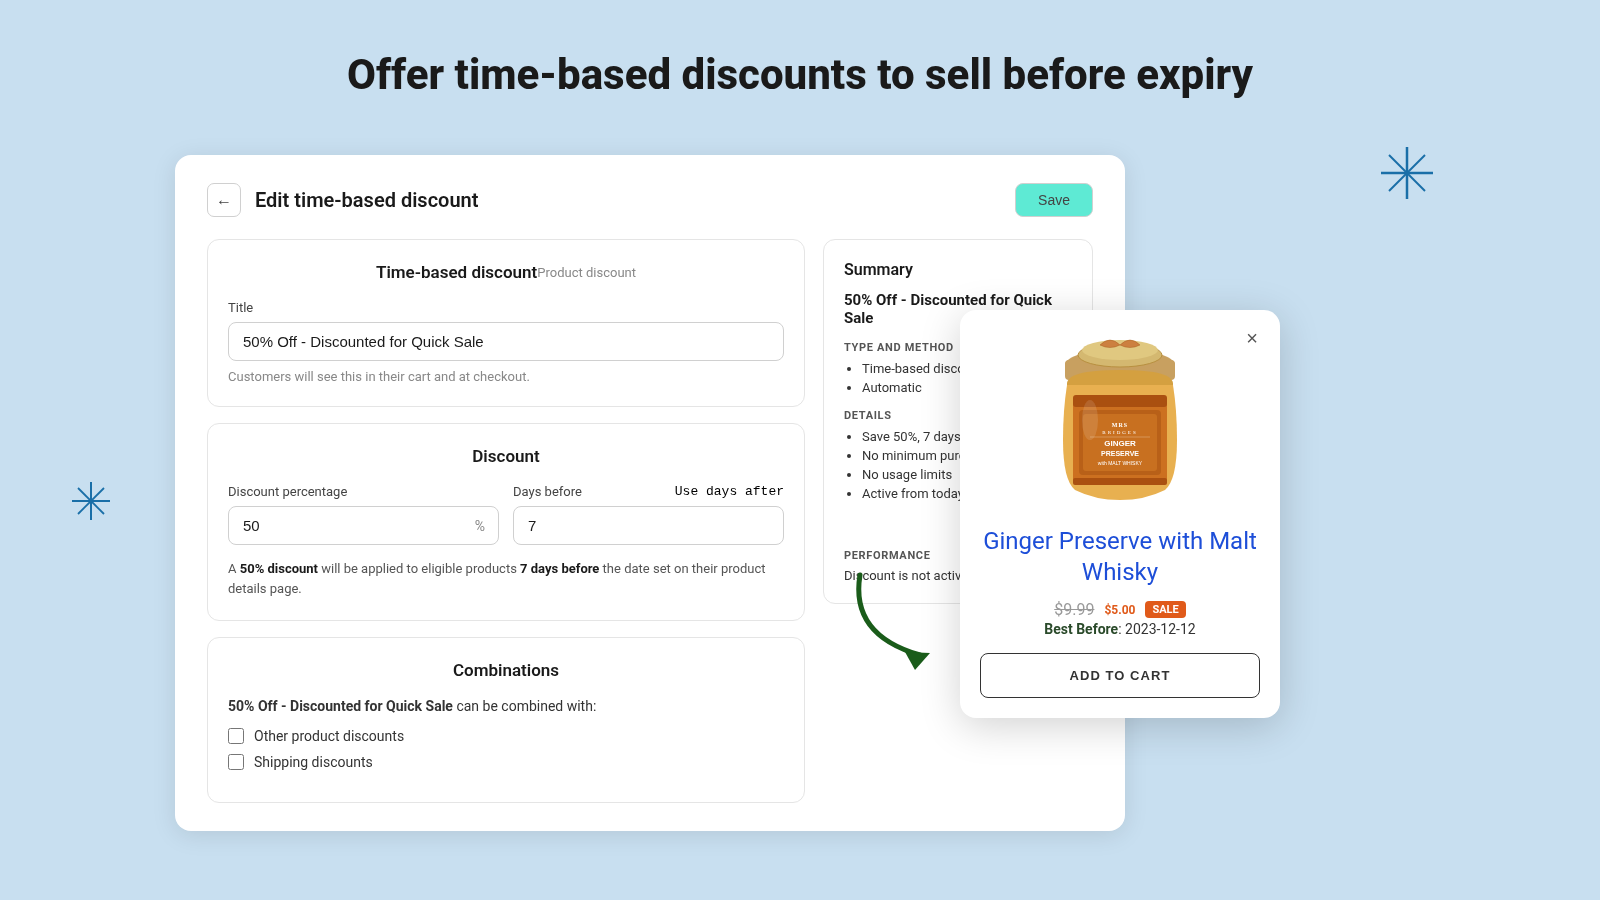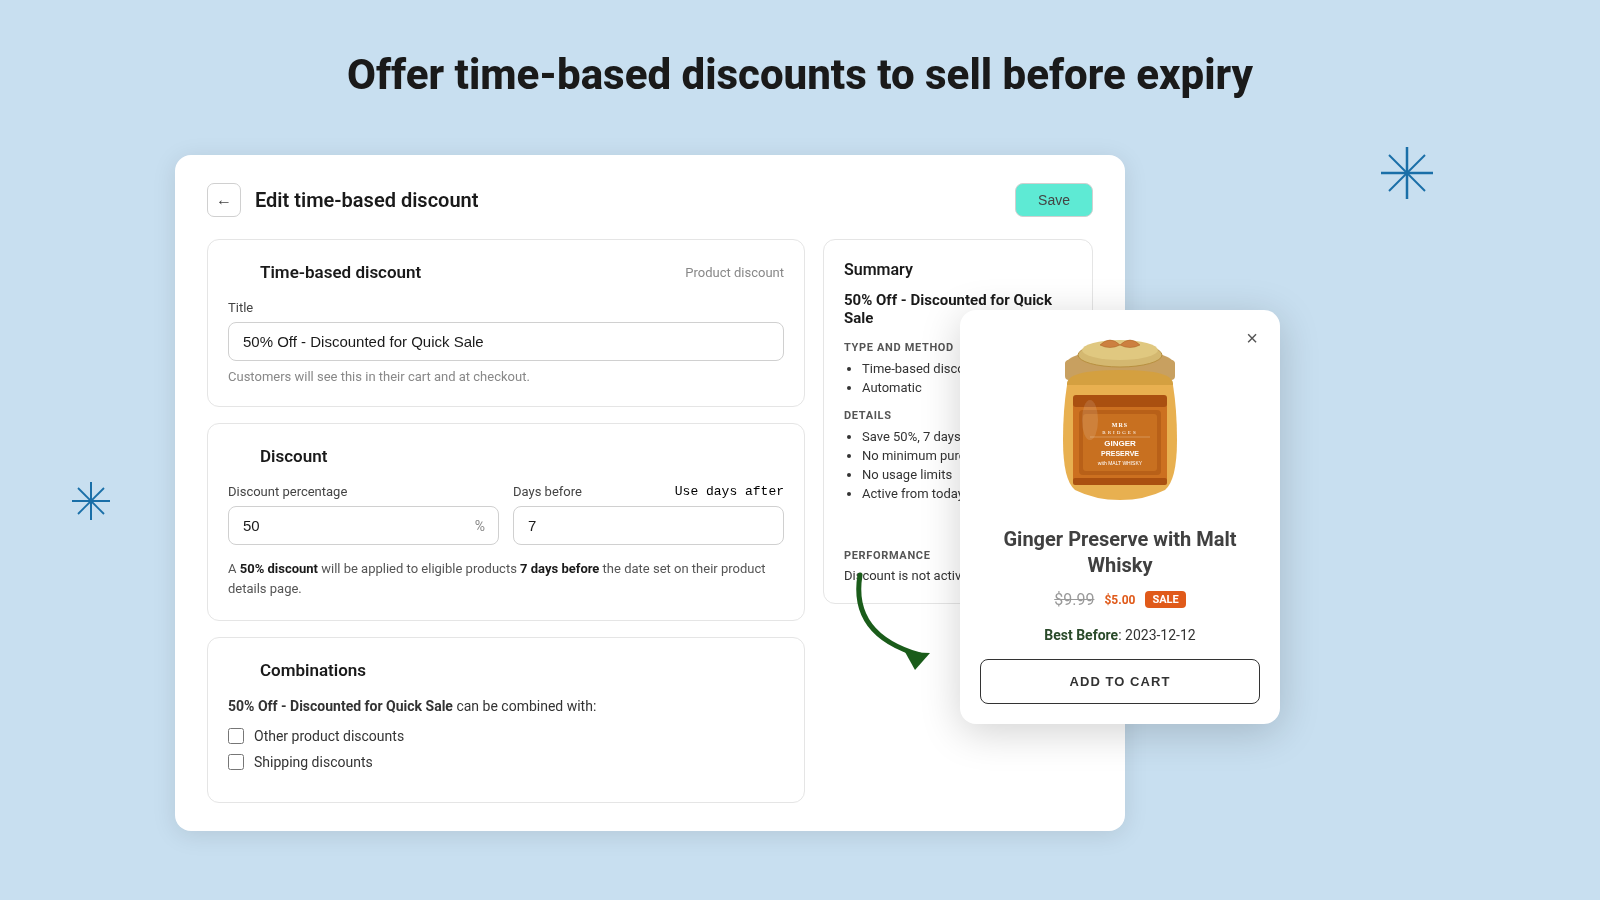--- a/index.html
+++ b/index.html
@@ -90,23 +90,22 @@
 
     
     .section-card {
       border: 1.5px solid #e5e5e5;
       border-radius: 12px;
       padding: 22px 20px;
     }
     .section-header {
       display: flex;
       align-items: center;
-      justify-content: space-between;
+      justify-content: center;
       margin-bottom: 18px;
-      margin-left: 32px;
     }
     .section-title {
       font-size: 17px;
       font-weight: 600;
       color: #1a1a1a;
     }
     .section-badge {
       font-size: 13px;
       color: #888;
     }
@@ -305,33 +304,33 @@
       align-items: center;
       justify-content: center;
     }
     .product-img-container {
       display: flex;
       justify-content: center;
       margin-bottom: 16px;
     }
 
     .product-name {
-      font-size: 20px;
-      font-weight: 700;
-      color: #404040;
+      font-size: 24px;
+      font-weight: 400;
+      color: #1d4ed8;
       text-align: center;
       line-height: 1.3;
       margin-bottom: 12px;
     }
     .price-row {
       display: flex;
       align-items: center;
       justify-content: center;
       gap: 10px;
-      margin-bottom: 18px;
+      margin-bottom: 2px;
     }
     .price-original {
       font-size: 16px;
       color: #999;
       text-decoration: line-through;
     }
     .price-sale {
       font-size: 12px;
       color: #e05a1a;
       font-weight: 700;

